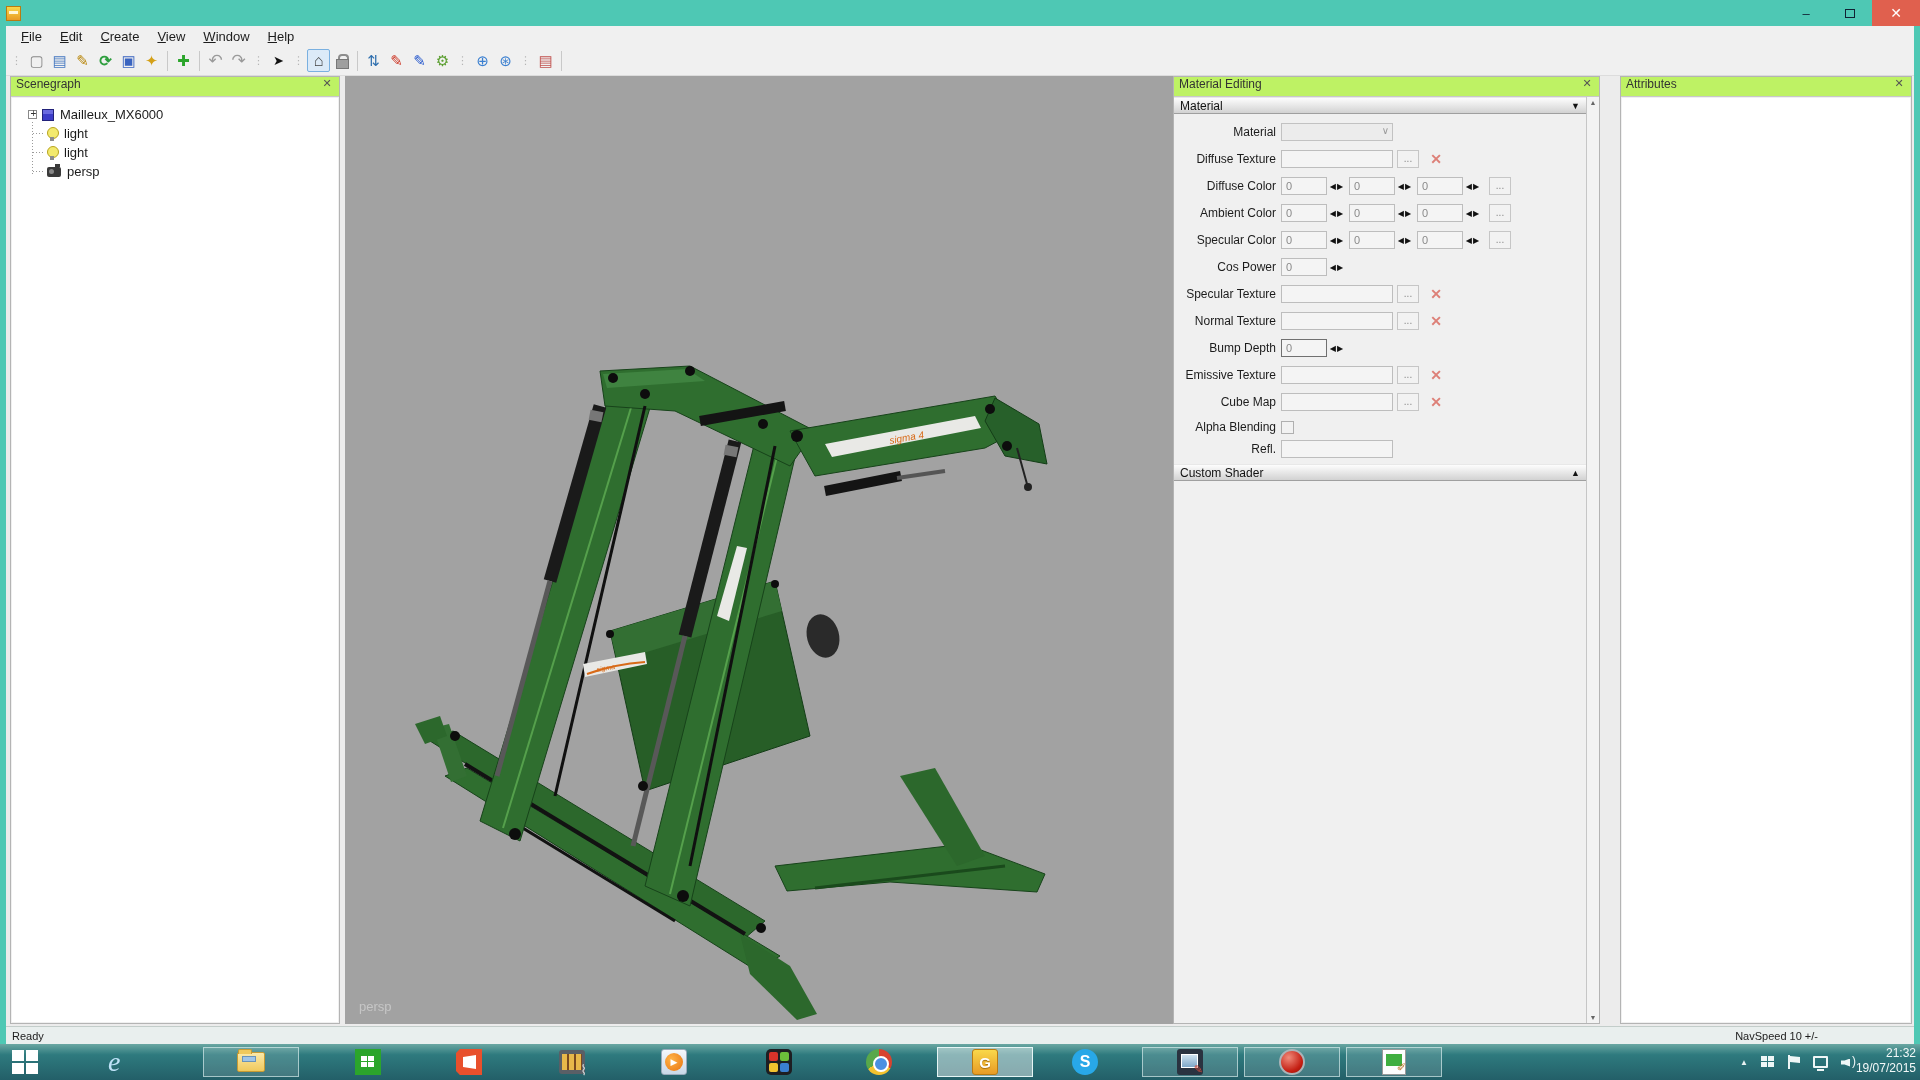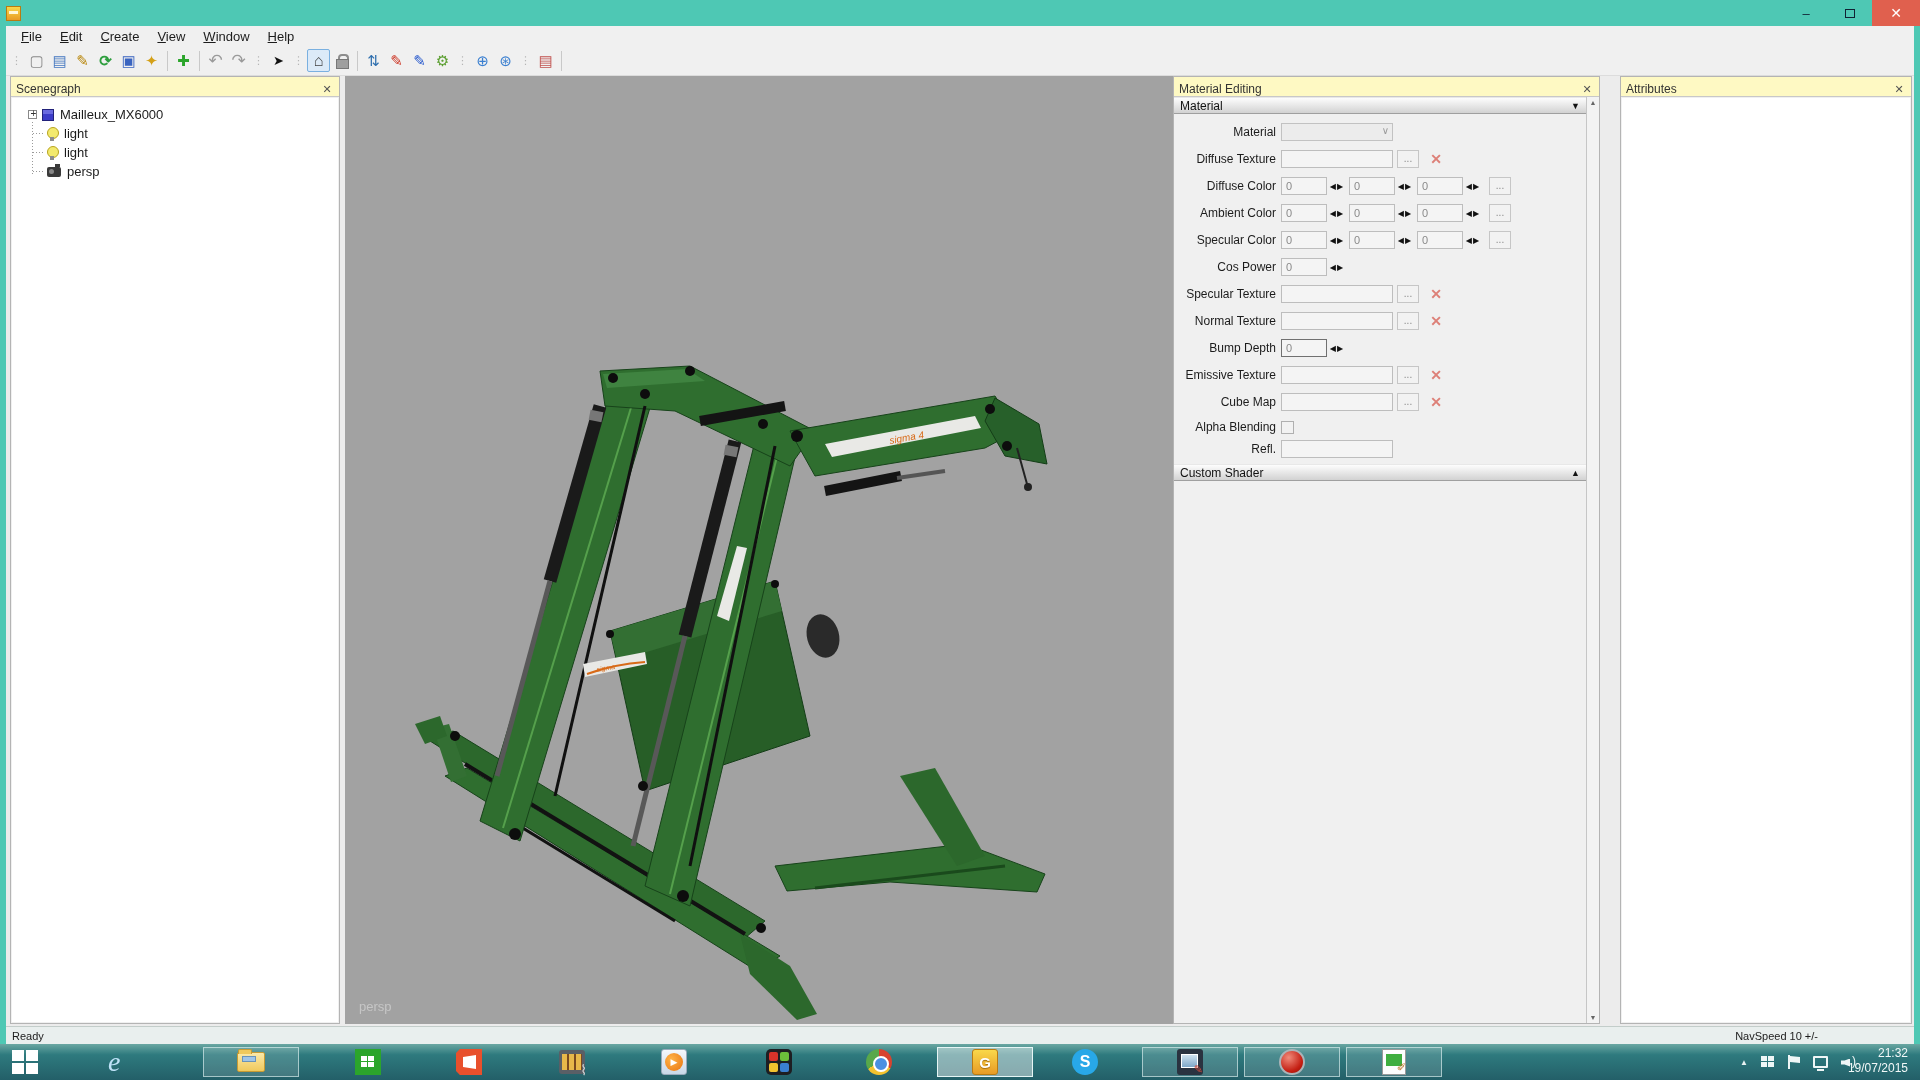--- a/index.html
+++ b/index.html
@@ -34,21 +34,21 @@
   .c-move{color:#2f6fae} .c-penr{color:#cc3322} .c-penb{color:#2255cc} .c-gear{color:#5a9e2f}
   .c-globe1,.c-globe2{color:#3a7fd0; font-size:15px} .c-script{color:#c0504d}
   .lock-icon { width:11px; height:13px; position:relative; }
   .lock-icon::before { content:""; position:absolute; left:2px; top:0; width:7px; height:7px; border:2px solid #8d8d8d; border-bottom:none; border-radius:4px 4px 0 0; }
   .lock-icon::after { content:""; position:absolute; left:0; top:5px; width:11px; height:8px; background:#9f9f9f; border:1px solid #777; }
 
   
   .dockarea { position:absolute; left:6px; top:76px; width:1908px; height:950px; background:#ececec; }
 
   .panel { position:absolute; top:0; border:1px solid #b4b4b4; background:#f0f0f0; }
-  .panel-header { height:20px; background:#fef9c3; border-bottom:1px solid #c8c8c8; display:flex; align-items:flex-end; padding:0 5px; font-size:12px; color:#333; }
+  .panel-header { height:20px; background:#bef264; border-bottom:1px solid #c8c8c8; display:flex; align-items:flex-start; padding:0 5px; font-size:12px; color:#333; }
   .panel-close { margin-left:auto; font-size:11px; color:#555; width:14px; text-align:center; }
 
   
   #scenegraph { left:4px; width:330px; height:948px; }
   .sg-body { position:absolute; top:21px; left:1px; right:1px; bottom:1px; background:#ffffff; }
   .tree { position:relative; padding-top:7px; font-size:13px; }
   .tree-row { height:19px; display:flex; align-items:center; position:relative; }
   .expander { width:9px; height:9px; border:1px solid #898989; background:#fff; margin-left:16px; margin-right:5px; position:relative; }
   .expander::before { content:"+"; position:absolute; left:0; top:-3px; width:9px; text-align:center; font-size:10px; color:#333; }
   .tree-vline { position:absolute; left:20px; top:24px; height:54px; width:1px; background:repeating-linear-gradient(to bottom,#9a9a9a 0 1px,transparent 1px 3px); }
@@ -135,21 +135,21 @@
   .tray-caret { color:#e8f2f2; font-size:8px; }
   .tray-win { width:14px; height:13px; display:grid; grid-template-columns:6px 6px; grid-template-rows:5px 5px; gap:1px; } .tray-win div { background:#eef6f6; }
   .tray-flag { width:12px; height:14px; position:relative; }
   .tray-flag::before { content:""; position:absolute; left:0; top:0; width:2px; height:14px; background:#eef6f6; }
   .tray-flag::after { content:""; position:absolute; left:2px; top:1px; width:10px; height:7px; background:#eef6f6; clip-path:polygon(0 0,100% 15%,100% 100%,0 85%); }
   .tray-net { width:15px; height:12px; border:2px solid #eef6f6; border-radius:1px; position:relative; }
   .tray-net::after { content:""; position:absolute; left:2px; bottom:-5px; width:7px; height:2px; background:#eef6f6; }
   .tray-vol { width:15px; height:13px; position:relative; }
   .tray-vol::before { content:""; position:absolute; left:0; top:3px; width:9px; height:8px; background:#eef6f6; clip-path:polygon(0 25%,40% 25%,100% 0,100% 100%,40% 75%,0 75%); }
   .tray-vol::after { content:")"; position:absolute; right:0; top:-2px; color:#eef6f6; font-size:12px; }
-  .clock { position:absolute; right:12px; top:2px; text-align:right; color:#f2f8f8; font-size:12px; line-height:15px; }
+  .clock { position:absolute; right:4px; top:2px; text-align:right; color:#f2f8f8; font-size:12px; line-height:15px; }
 </style>
 </head>
 <body>
 
 <div class="titlebar">
   <div class="app-icon"></div>
   <div class="win-controls">
     <div class="win-btn">–</div>
     <div class="win-btn max">
         <span></span>

